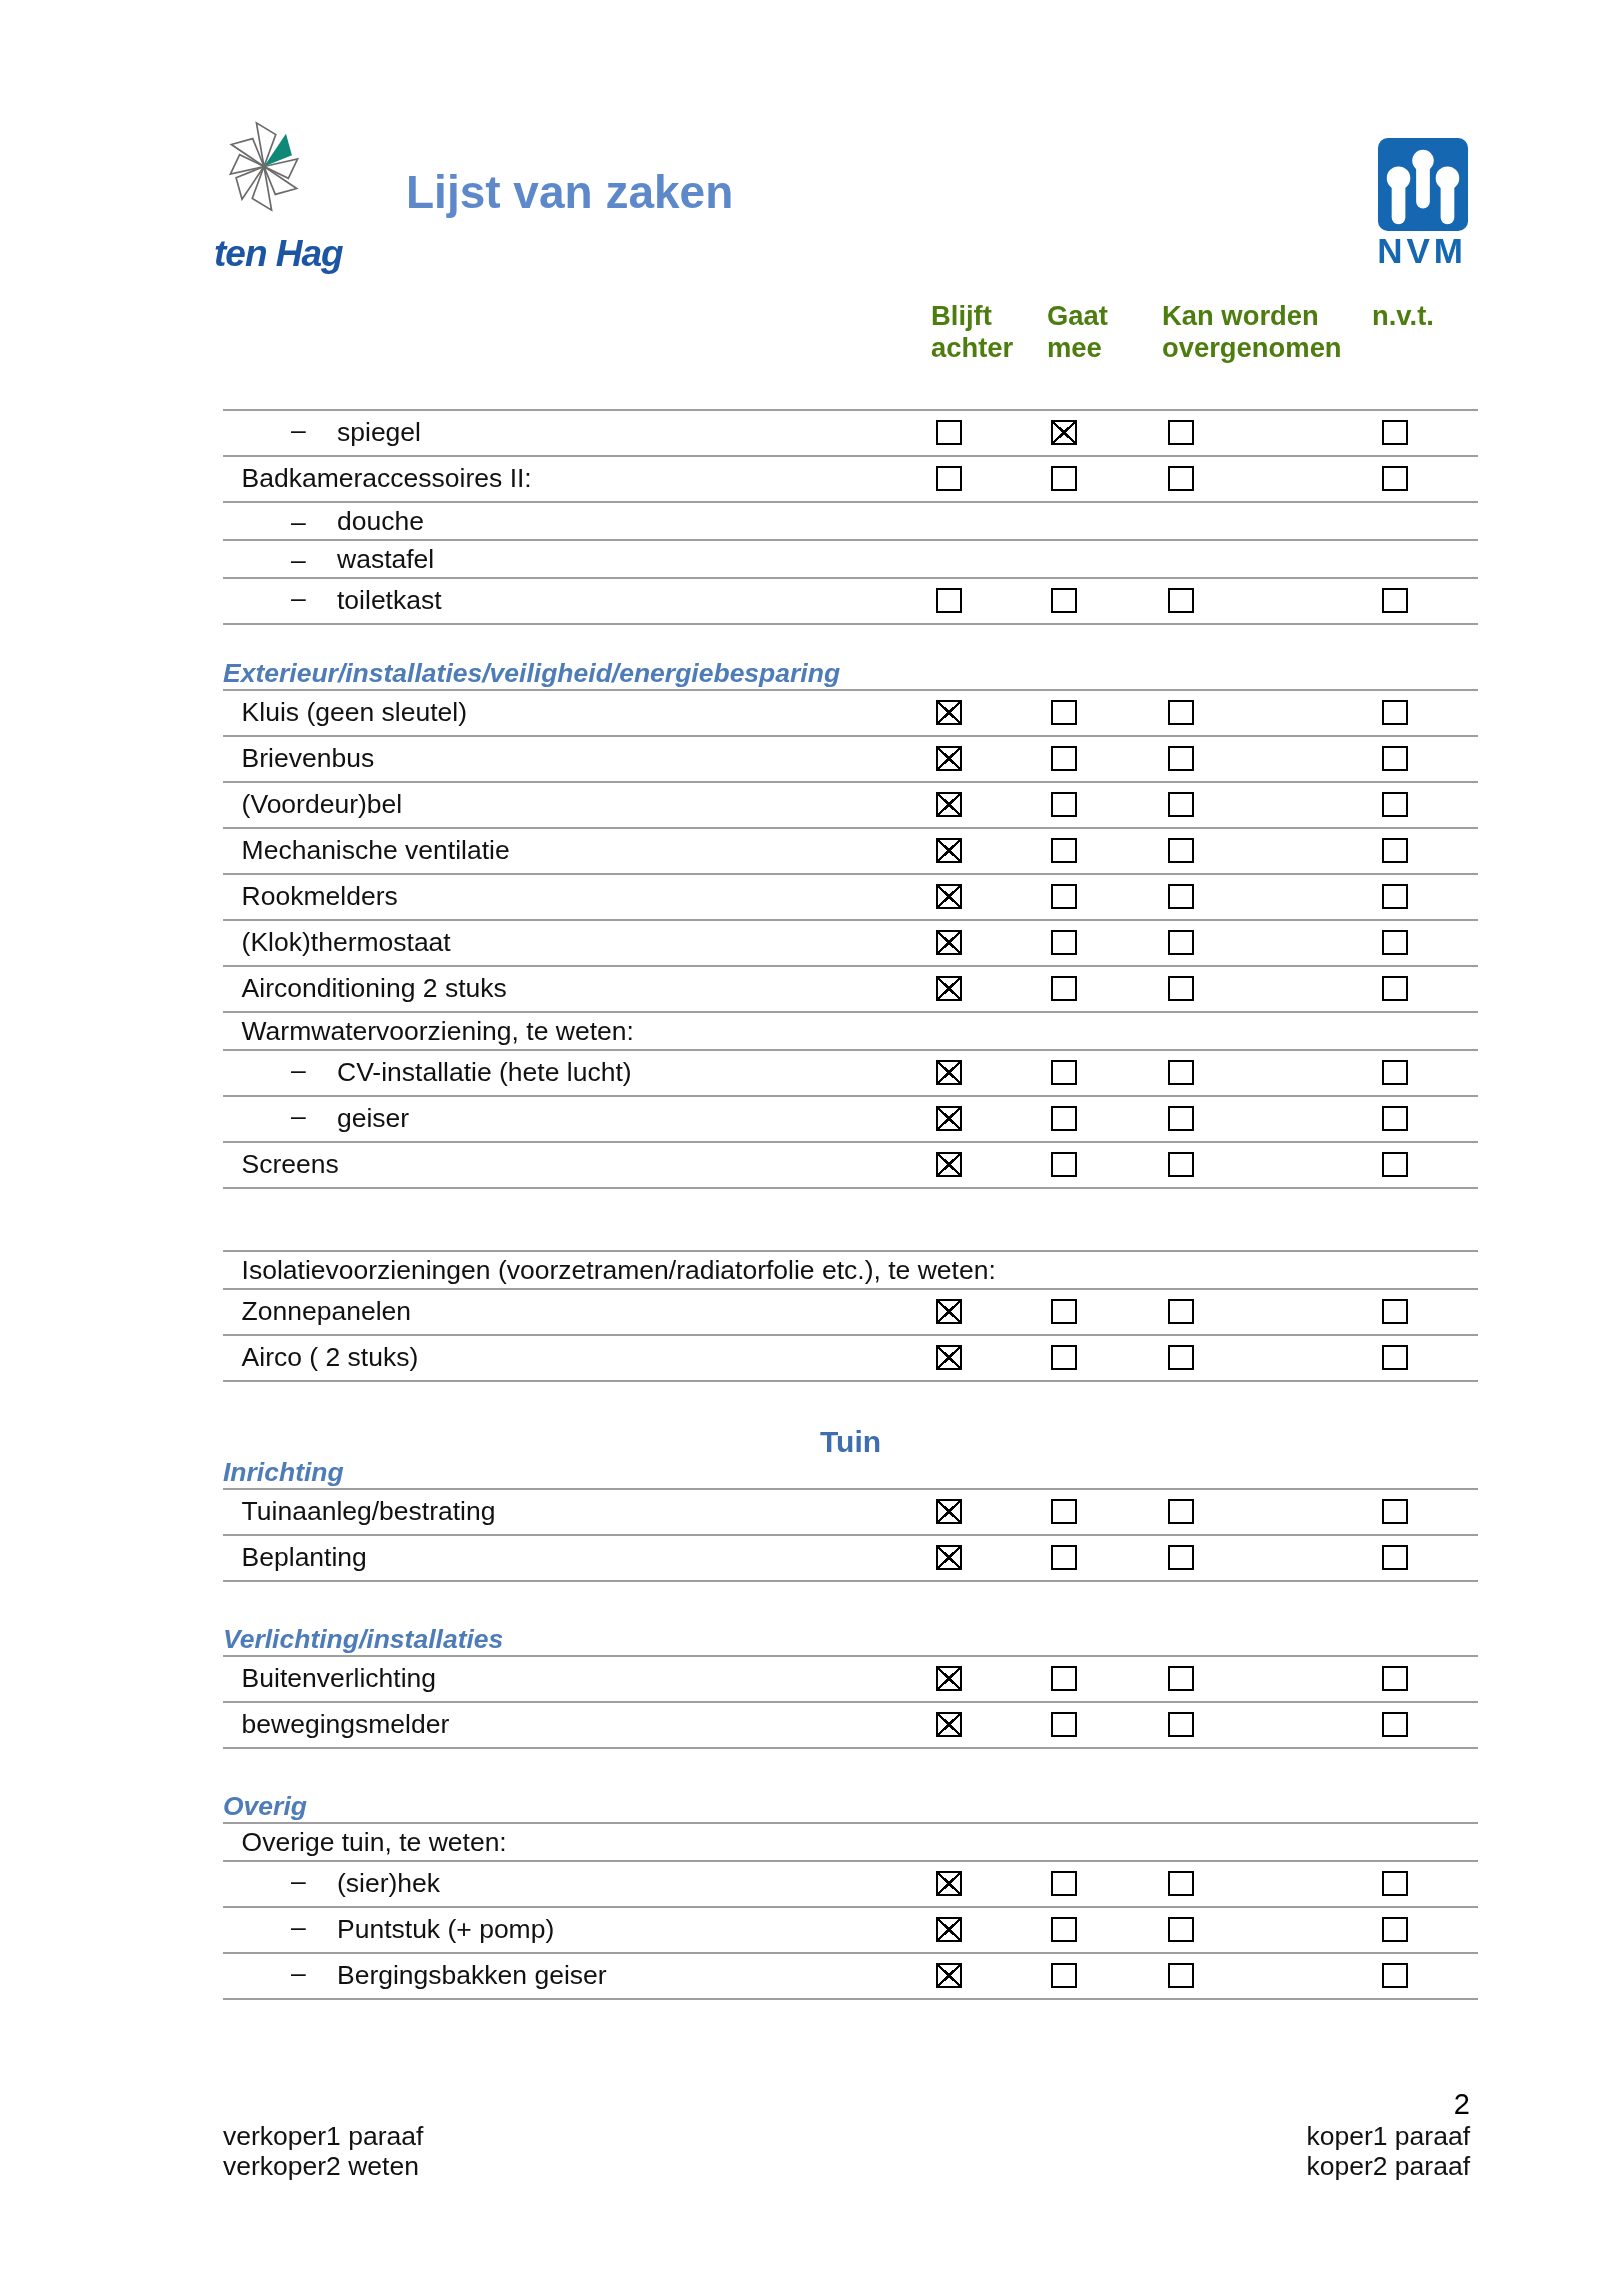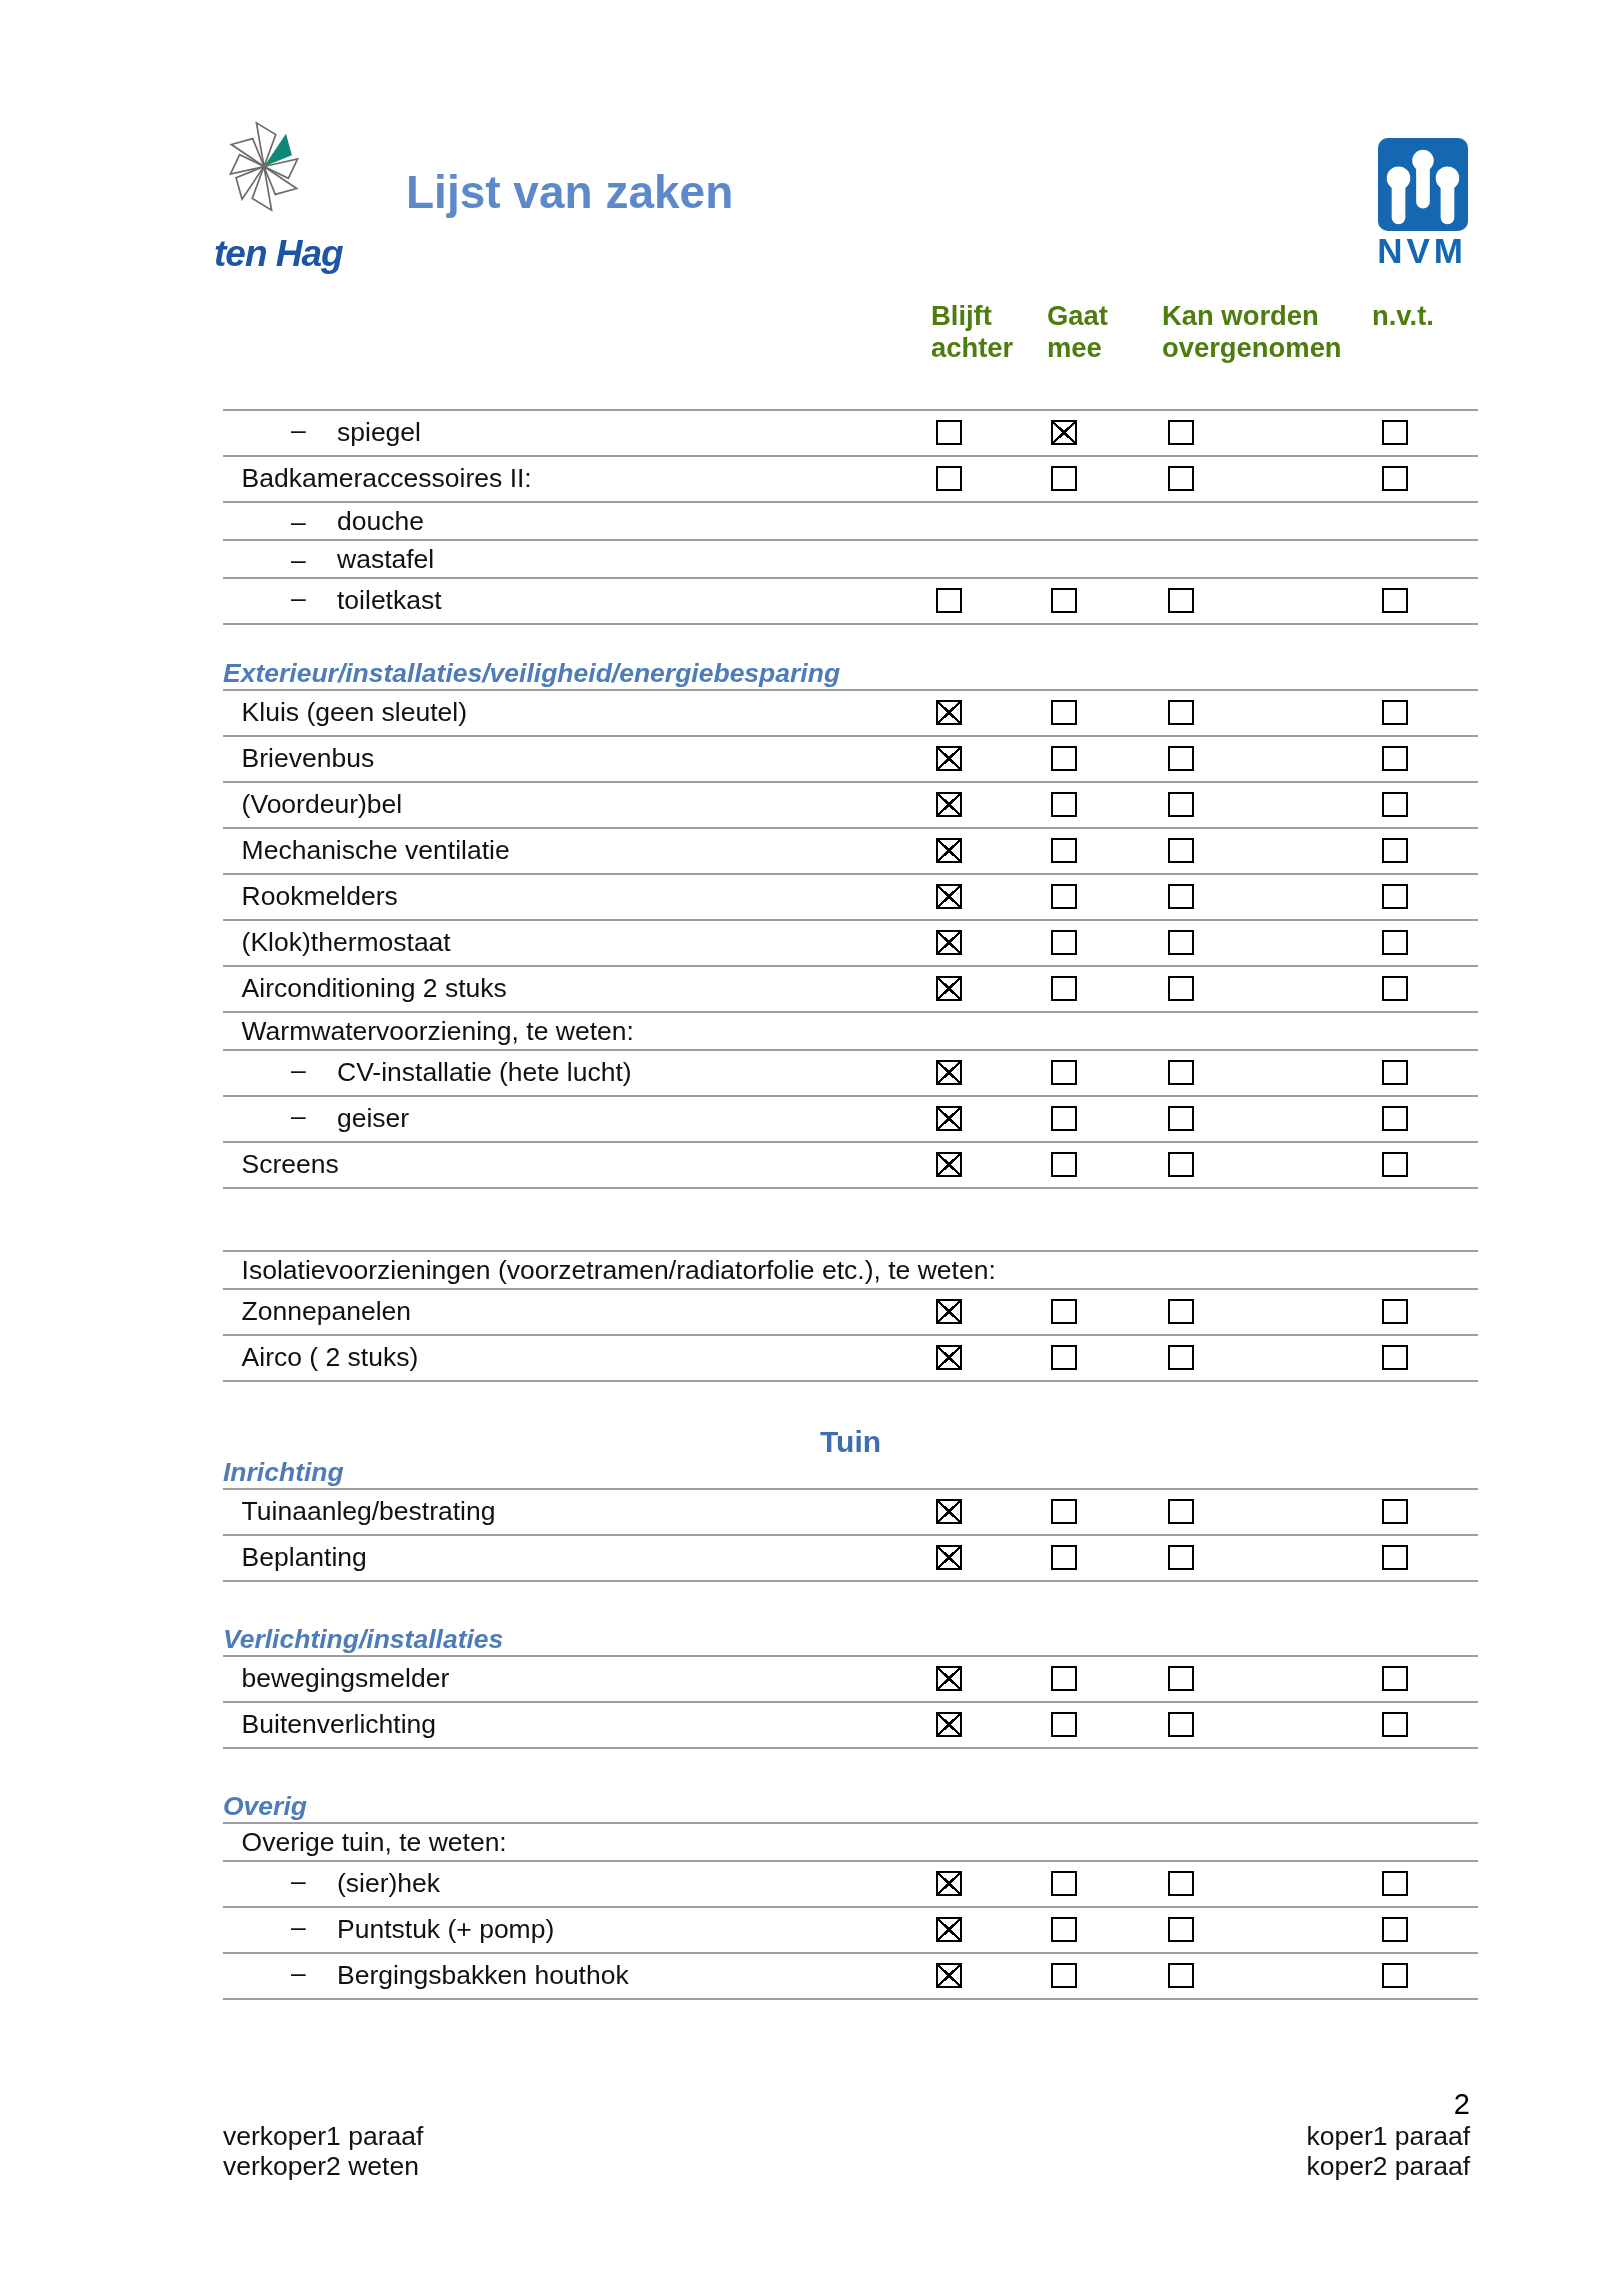--- a/index.html
+++ b/index.html
@@ -348,30 +348,30 @@
       <span class="cb p3"></span>
       <span class="cb p4"></span>
     </div>
   <div class="hrline"></div>
       <div class="gap-m"></div>
       <div class="row-subheader">
         <span>Verlichting/installaties</span>
       </div>
     <div class="row box">
 
+      <span class="lbl">Buitenverlichting</span>
+      <span class="cb p1 checked"></span>
+      <span class="cb p2"></span>
+      <span class="cb p3"></span>
+      <span class="cb p4"></span>
+    </div>
+
+    <div class="row box">
+
       <span class="lbl">bewegingsmelder</span>
-      <span class="cb p1 checked"></span>
-      <span class="cb p2"></span>
-      <span class="cb p3"></span>
-      <span class="cb p4"></span>
-    </div>
-
-    <div class="row box">
-
-      <span class="lbl">Buitenverlichting</span>
       <span class="cb p1 checked"></span>
       <span class="cb p2"></span>
       <span class="cb p3"></span>
       <span class="cb p4"></span>
     </div>
   <div class="hrline"></div>
       <div class="gap-m"></div>
       <div class="row-subheader">
         <span>Overig</span>
       </div>
@@ -394,21 +394,21 @@
       <span class="dash">–</span>
       <span class="lbl">Puntstuk (+ pomp)</span>
       <span class="cb p1 checked"></span>
       <span class="cb p2"></span>
       <span class="cb p3"></span>
       <span class="cb p4"></span>
     </div>
 
     <div class="row box indent">
       <span class="dash">–</span>
-      <span class="lbl">Bergingsbakken houthok</span>
+      <span class="lbl">Bergingsbakken geiser</span>
       <span class="cb p1 checked"></span>
       <span class="cb p2"></span>
       <span class="cb p3"></span>
       <span class="cb p4"></span>
     </div>
   <div class="hrline"></div>
     </div>
 
   <div class="page-number">2</div>
   <div class="footer-left">

